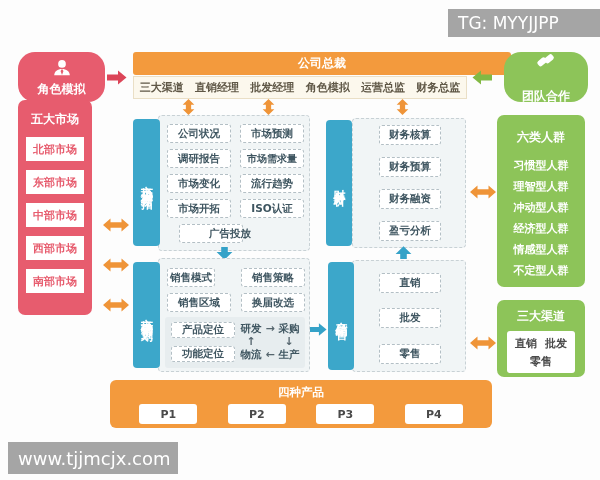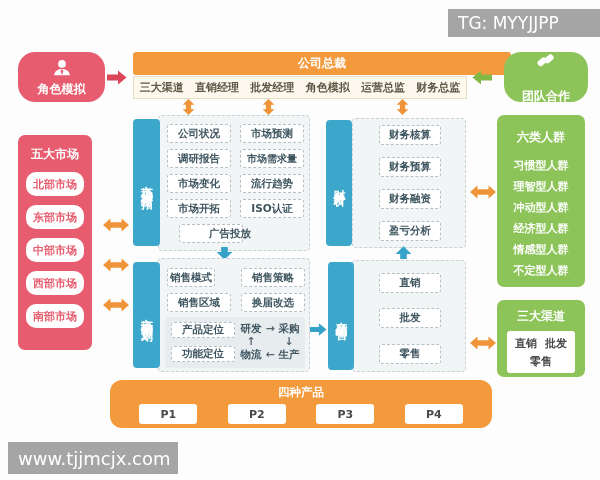--- a/index.html
+++ b/index.html
@@ -15,21 +15,21 @@
   .redbox{background:var(--red,#e75c6e);}
   .greenbox{background:var(--green,#8dc459);}
 
   .bar{background:var(--orange,#f39a3d);border-radius:3px;color:#fff;font-size:12px;font-weight:bold;}
   .mrow{background:var(--manager-bg,#fcf8ed);border:1px solid var(--manager-border,#eadfc6);box-sizing:border-box;display:flex;justify-content:space-around;align-items:center;color:var(--manager-text,#5f5746);font-size:11px;font-weight:bold;}
 
   .panel{background:var(--panel-bg,#f1f5f6);border:1px dashed var(--panel-border,#c8d1d5);border-radius:4px;box-sizing:border-box;}
   .tab{background:var(--blue,#3ca7ca);color:#fff;border-radius:4px;writing-mode:vertical-rl;text-orientation:upright;letter-spacing:2px;font-size:12px;font-weight:bold;display:flex;align-items:center;justify-content:center;z-index:2;}
   .ditem{background:#fff;border:1px dashed var(--item-border,#b3bfc5);border-radius:3px;box-sizing:border-box;display:flex;align-items:center;justify-content:center;font-size:10.5px;font-weight:bold;color:var(--item-text,#3e5560);white-space:nowrap;}
 
-  .pill{background:#fff;border-radius:10px;display:flex;align-items:center;justify-content:center;font-weight:bold;}
+  .pill{background:#fff;border-radius:0;display:flex;align-items:center;justify-content:center;font-weight:bold;}
   .mpill{width:58px;height:24px;color:var(--red,#e75c6e);font-size:11px;}
   .ppill{width:58px;height:20px;color:#4a4a4a;font-size:11px;border-radius:3px;}
 
   .grn-title{font-size:12px;font-weight:bold;text-align:center;color:#fff;}
   .grn-item{font-size:11px;font-weight:bold;color:#fff;text-align:center;}
 
   .inbox{background:#e7edef;border-radius:3px;}
   .cyc{font-size:10.5px;font-weight:bold;color:var(--item-text,#3e5560);width:24px;text-align:center;}
   .cycarr{font-size:11px;color:#55656d;width:14px;text-align:center;font-weight:bold;}
 
@@ -100,21 +100,21 @@
     <svg width="13" height="16" viewBox="0 0 13 17">
         <path d="M6.5 0 L12.7 6.2 H9.3 V10.8 H12.7 L6.5 17 L0.3 10.8 H3.7 V6.2 H0.3 Z" fill="currentColor"></path>
       </svg>
   </div>
   <div class="abs c-orange" style="left:396px;top:99px;">
     <svg width="13" height="16" viewBox="0 0 13 17">
         <path d="M6.5 0 L12.7 6.2 H9.3 V10.8 H12.7 L6.5 17 L0.3 10.8 H3.7 V6.2 H0.3 Z" fill="currentColor"></path>
       </svg>
   </div>
 
-  <div class="abs redbox" style="left:18px;top:135px;width:74px;height:215px;border-radius:7px;display:flex;flex-direction:column;align-items:center;padding-top:11px;box-sizing:border-box;gap:9px;">
+  <div class="abs redbox" style="left:18px;top:100px;width:74px;height:215px;border-radius:7px;display:flex;flex-direction:column;align-items:center;padding-top:11px;box-sizing:border-box;gap:9px;">
     <div class="grn-title">五大市场</div>
     <div class="pill mpill">北部市场</div>
     <div class="pill mpill">东部市场</div>
     <div class="pill mpill">中部市场</div>
     <div class="pill mpill">西部市场</div>
     <div class="pill mpill">南部市场</div>
   </div>
 
   <div class="abs c-orange" style="left:103px;top:218px;">
     <svg width="26" height="14" viewBox="0 0 26 14">
@@ -200,21 +200,21 @@
   </div>
   <div class="abs tab" style="left:133px;top:262px;width:27px;height:106px;">市场营销策划</div>
 
   <div class="abs panel" style="left:352px;top:260px;width:114px;height:112px;">
     <div class="abs ditem" style="left:26px;top:12px;width:62px;height:20px;">直销</div>
     <div class="abs ditem" style="left:26px;top:47px;width:62px;height:20px;">批发</div>
     <div class="abs ditem" style="left:26px;top:83px;width:62px;height:20px;">零售</div>
   </div>
   <div class="abs tab" style="left:328px;top:262px;width:26px;height:108px;">产品销售</div>
 
-  <div class="abs bar" style="left:110px;top:380px;width:382px;height:48px;border-radius:12px;">
+  <div class="abs bar" style="left:110px;top:380px;width:382px;height:48px;border-radius:6px;">
     <div style="text-align:center;font-size:11.5px;font-weight:bold;margin-top:5px;">四种产品</div>
     <div style="display:flex;justify-content:space-around;align-items:center;margin-top:4px;padding:0 14px;">
       <div class="pill ppill">P1</div>
       <div class="pill ppill">P2</div>
       <div class="pill ppill">P3</div>
       <div class="pill ppill">P4</div>
     </div>
   </div>
 
   <div class="abs greenbox" style="left:497px;top:115px;width:88px;height:172px;border-radius:7px;display:flex;flex-direction:column;align-items:center;padding-top:14px;box-sizing:border-box;gap:6px;">

